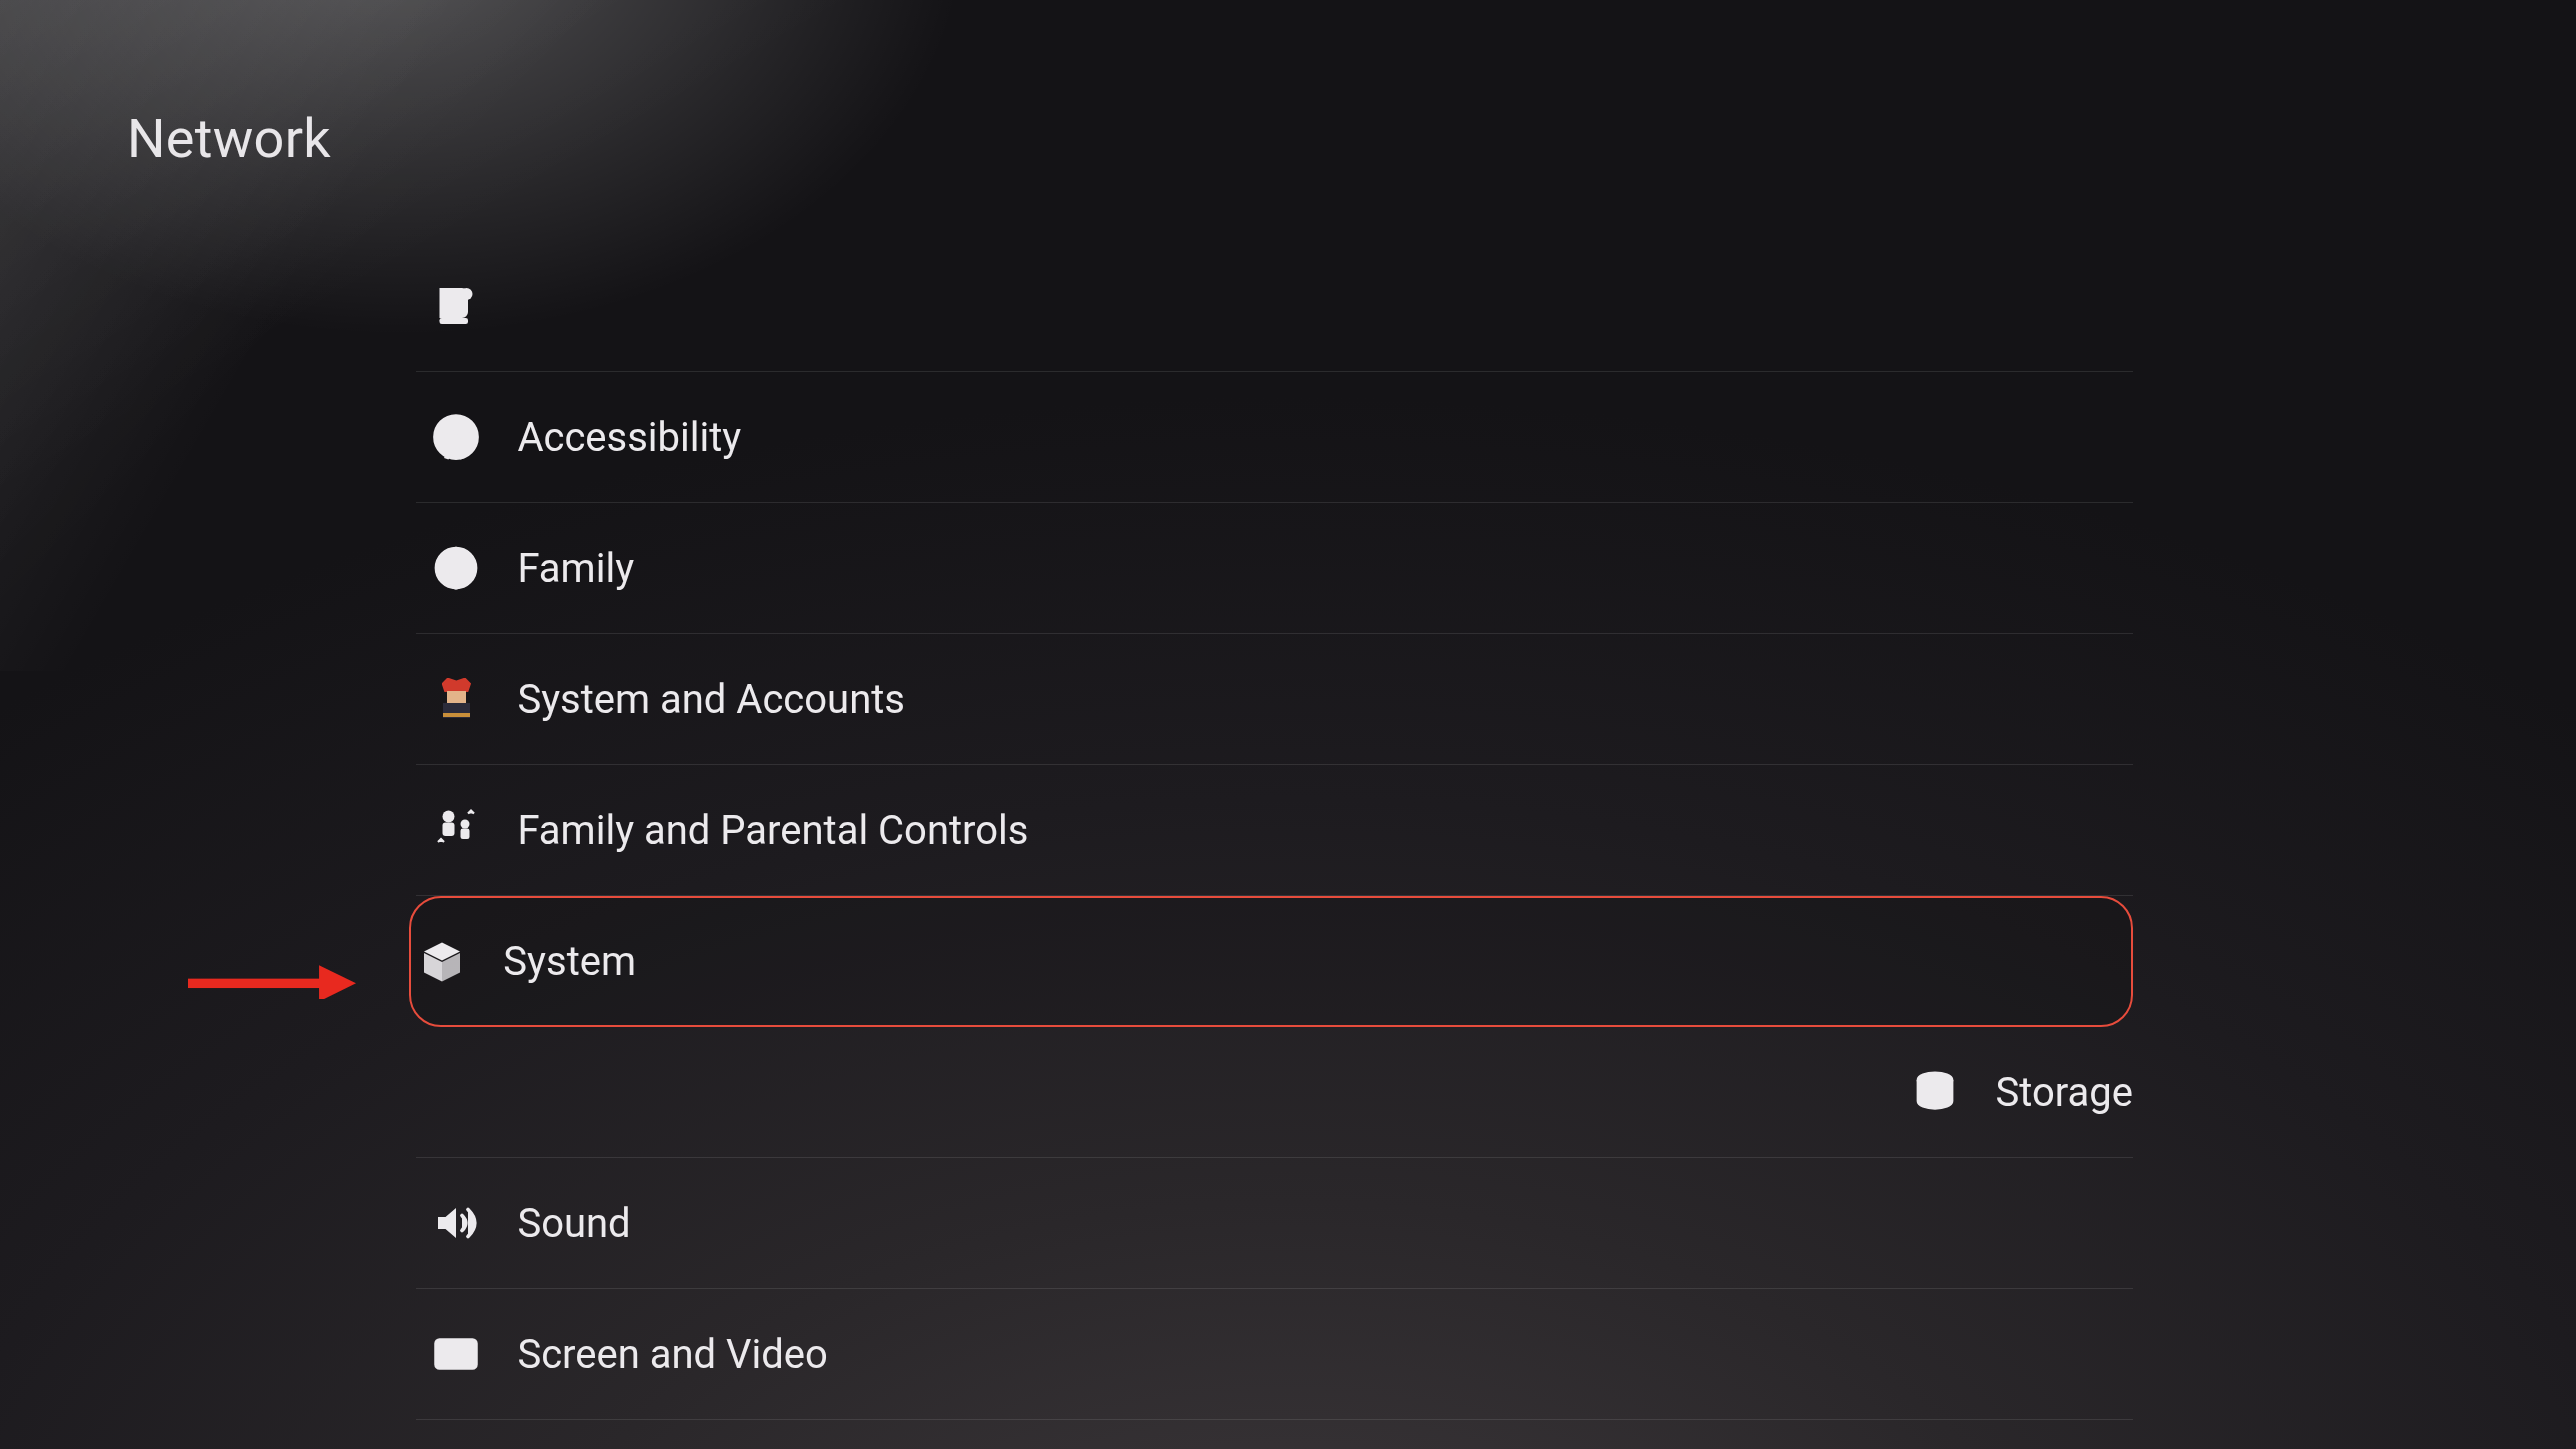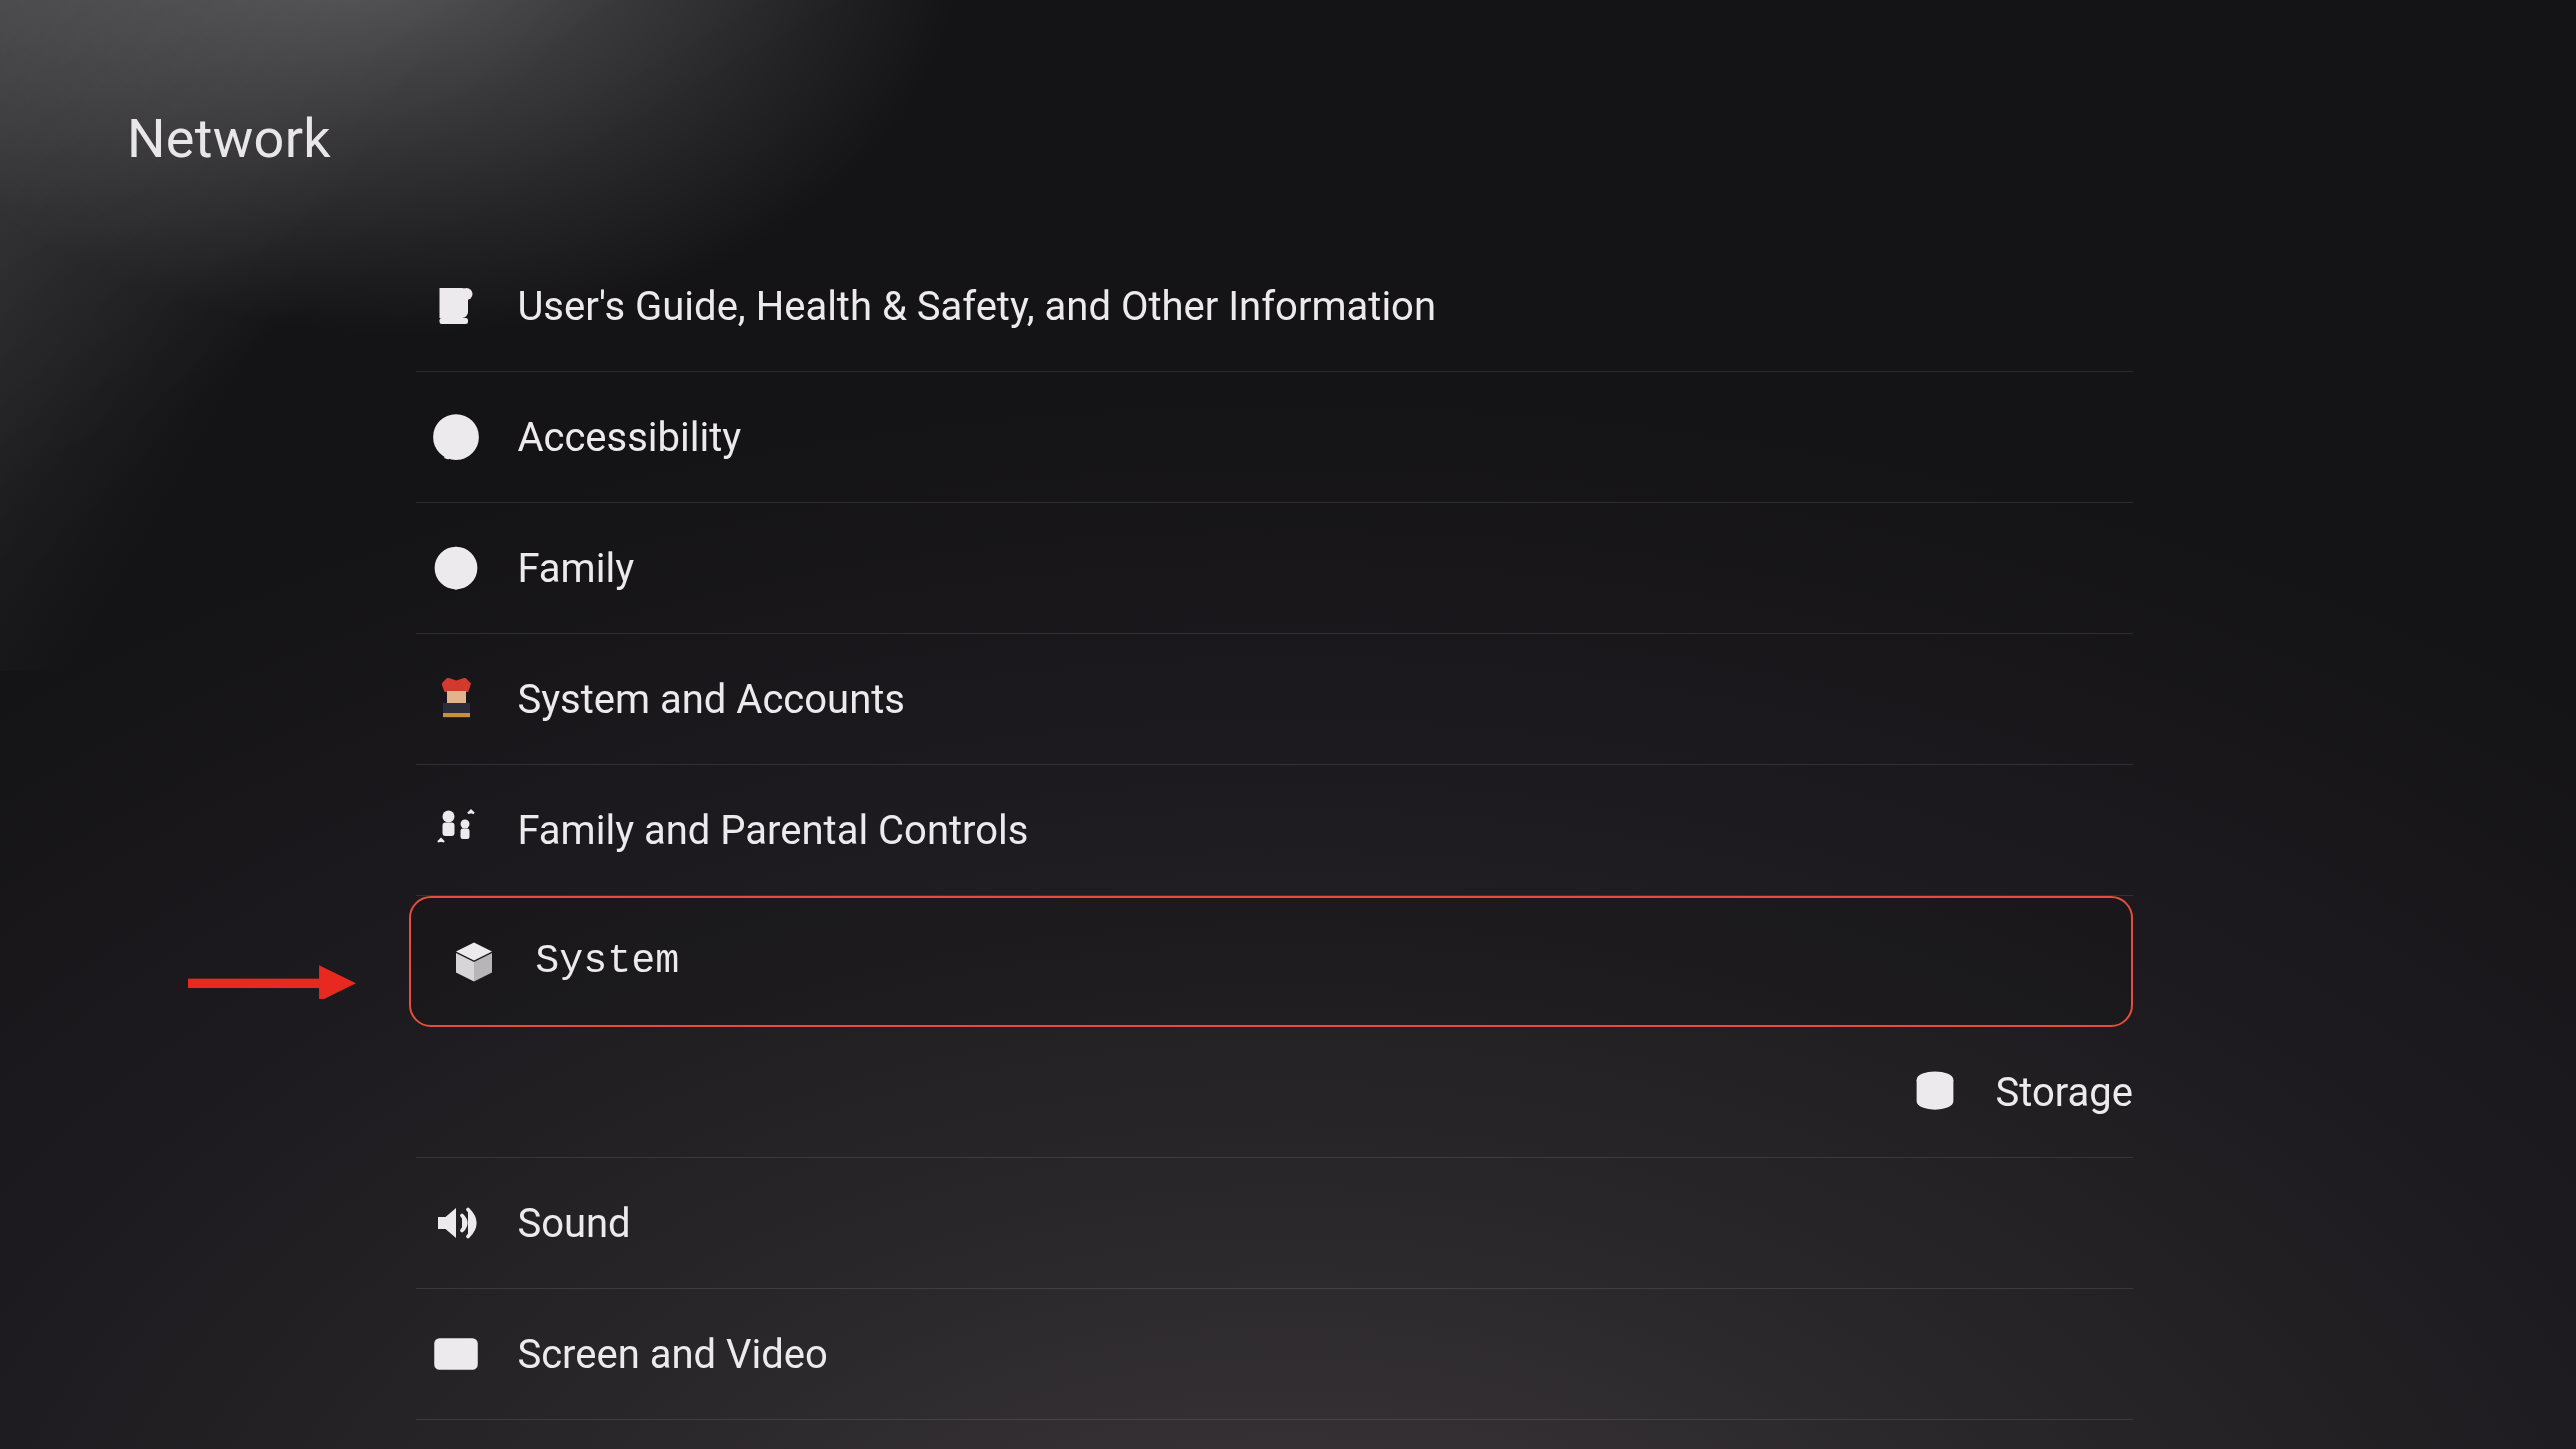--- a/index.html
+++ b/index.html
@@ -48,25 +48,24 @@
   .menu-item {
     display: flex;
     align-items: center;
     height: 131px;
     padding-left: 13.4px;
     position: relative;
     border-bottom: 0.7px solid rgba(255,255,255,0.10);
   }
   .menu-item.highlighted {
     border: 2.7px solid #e74c3c;
-    border-radius: 22px;
+    border-radius: 32px;
     background: rgba(0,0,0,0.10);
     margin-left: -6.7px;
-    padding-left: 36px;
-    font-family: Liberation Mono, monospace;
+    padding-left: 4px;
   }
   .menu-item.highlighted + .menu-item { border-top: none; justify-content: flex-end; }
   .menu-item:last-child { border-bottom: 0.7px solid rgba(255,255,255,0.10); }
   .menu-item.highlighted { border-bottom: 2.7px solid #e74c3c; }
 
   .icon-slot {
     width: 54px;
     height: 54px;
     flex: 0 0 54px;
     display: flex;
@@ -133,21 +132,20 @@
           <g>
         <path d="M12 10 h28 a6 6 0 0 1 6 6 v24 a6 6 0 0 1 -6 6 h-28 z" fill="none" stroke="#eceaed" stroke-width="4"></path>
         <circle cx="46" cy="16" r="8"></circle>
         <path d="M44 13 l6 4 l-6 4 z" fill="#1d1b1f"></path>
         <rect x="10" y="48" width="38" height="8" rx="3"></rect>
         <rect x="16" y="50" width="6" height="4" fill="#1d1b1f"></rect>
         <rect x="26" y="50" width="6" height="4" fill="#1d1b1f"></rect>
       </g>
         </svg>
     </span>
-    <span class="label">User's Guide, Health &amp; Safety, and Other Information</span>
   </div>
 
   <div class="menu-item">
     <span class="icon-slot">
       <svg viewBox="0 0 64 64">
           <g>
         <circle cx="32" cy="32" r="28" fill="none" stroke="#eceaed" stroke-width="5"></circle>
         <circle cx="32" cy="18" r="6"></circle>
         <path d="M14 26 q18 6 36 0 l-2 6 q-10 2 -12 2 v8 l8 18 l-6 2 l-8 -16 l-8 16 l-6 -2 l8 -18 v-8 q-2 0 -12 -2 z"></path>
       </g>

